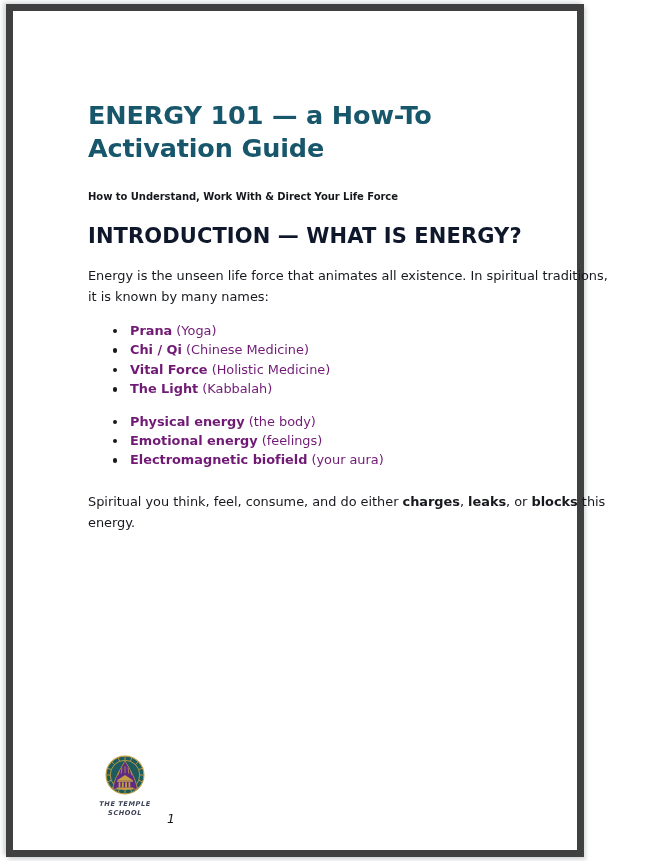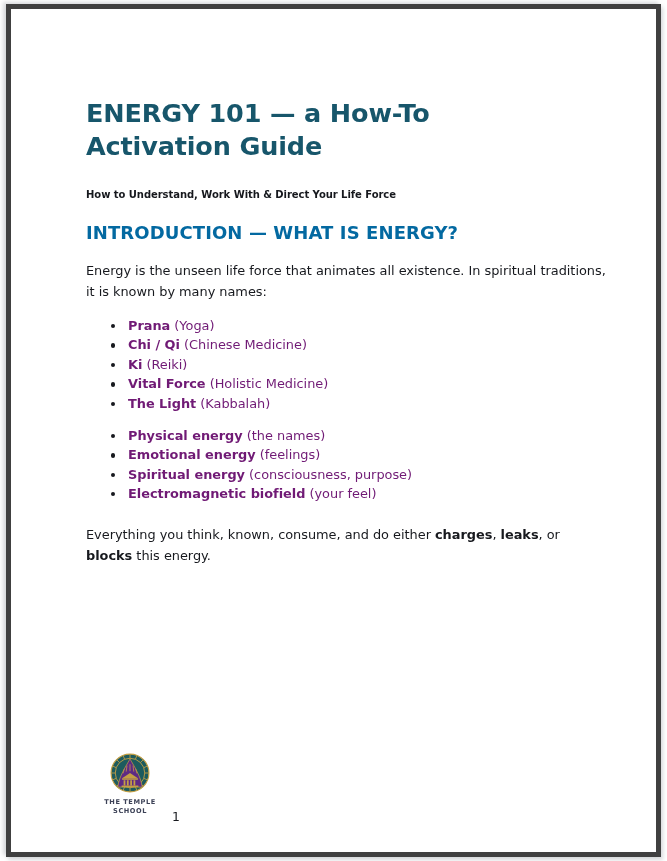--- a/index.html
+++ b/index.html
@@ -13,24 +13,24 @@
     font-family: "DejaVu Sans", "Liberation Sans", sans-serif;
     -webkit-font-smoothing: antialiased;
     overflow: hidden;
   }
 
   
   #page-shell {
     position: absolute;
     left: 6px;
     top: 4px;
-    width: 655px;
+    width: 578px;
     height: 853px;
     background: #ffffff;
-    border: 5px solid #404040;
+    border: 7px solid #404040;
     box-sizing: border-box;
     box-shadow: -3px -2px 4px rgba(120,124,132,0.28),
                  2px 3px 4px rgba(120,124,132,0.28);
   }
 
   #page-content {
     position: absolute;
     left: 75px;
     top: 88px;
     width: 520px;
@@ -49,23 +49,23 @@
 
   .doc-subtitle {
     font-size: 10px;
     font-weight: 700;
     color: #16181d;
     letter-spacing: -0.05px;
     margin: 26px 0 0 0;
   }
 
   .section-heading {
-    font-size: 18px;
-    font-weight: 700;
-    color: #0369a1;
+    font-size: 21px;
+    font-weight: 700;
+    color: #0f172a;
     letter-spacing: 0.1px;
     margin: 22px 0 0 0;
   }
 
   p.body-text {
     font-size: 12.9px;
     line-height: 1.62;
     color: #17191e;
     margin: 18px 0 0 0;
     letter-spacing: -0.02px;
@@ -92,23 +92,24 @@
     width: 4.4px;
     height: 4.4px;
     border-radius: 50%;
     background: #17191e;
   }
   .b { font-weight: 700; }
 
   
   #footer-area {
     position: absolute;
-    left: 83px;
+    left: 76px;
     top: 742px;
     width: 200px;
+    font-style: italic;
   }
   #logo-mark {
     width: 44px;
     height: 44px;
     margin-left: 14px;
     display: block;
   }
   #logo-wordmark {
     margin-top: 3px;
     width: 72px;
@@ -138,34 +139,32 @@
 
     <p class="doc-subtitle">How to Understand, Work With &amp; Direct Your Life Force</p>
 
     <h2 class="section-heading">INTRODUCTION — WHAT IS ENERGY?</h2>
 
     <p class="body-text">Energy is the unseen life force that animates all existence. In spiritual traditions, it is known by many names:</p>
 
     <ul class="bullets" id="names-list">
         <li><span class="b">Prana</span><span> (Yoga)</span></li>
         <li><span class="b">Chi / Qi</span><span> (Chinese Medicine)</span></li>
-        <li><span class="b">Ki</span><span> (Reiki)</span></li>
         <li><span class="b">Vital Force</span><span> (Holistic Medicine)</span></li>
         <li><span class="b">The Light</span><span> (Kabbalah)</span></li>
       </ul>
 
 
     <ul class="bullets" id="field-list">
-        <li><span class="b">Physical energy</span><span> (the names)</span></li>
+        <li><span class="b">Physical energy</span><span> (the body)</span></li>
         <li><span class="b">Emotional energy</span><span> (feelings)</span></li>
-        <li><span class="b">Spiritual energy</span><span> (consciousness, purpose)</span></li>
-        <li><span class="b">Electromagnetic biofield</span><span> (your feel)</span></li>
+        <li><span class="b">Electromagnetic biofield</span><span> (your aura)</span></li>
       </ul>
 
-    <p class="body-text" id="closing-paragraph" style="margin-top:22px;"><span>Everything you think, known, consume, and do either </span><span class="b">charges</span><span>, </span><span class="b">leaks</span><span>, or </span><span class="b">blocks</span><span> this energy.</span></p>
+    <p class="body-text" id="closing-paragraph" style="margin-top:22px;"><span>Spiritual you think, feel, consume, and do either </span><span class="b">charges</span><span>, </span><span class="b">leaks</span><span>, or </span><span class="b">blocks</span><span> this energy.</span></p>
 
   </div>
 
   <div id="footer-area">
 
     <svg id="logo-mark" viewBox="0 0 100 100">
 
       <circle cx="50" cy="50" r="43" fill="#1d5b5e" stroke="#c5a044" stroke-width="2.6"></circle>
       <circle cx="50" cy="50" r="33.5" fill="none" stroke="#c5a044" stroke-width="2"></circle>
 

